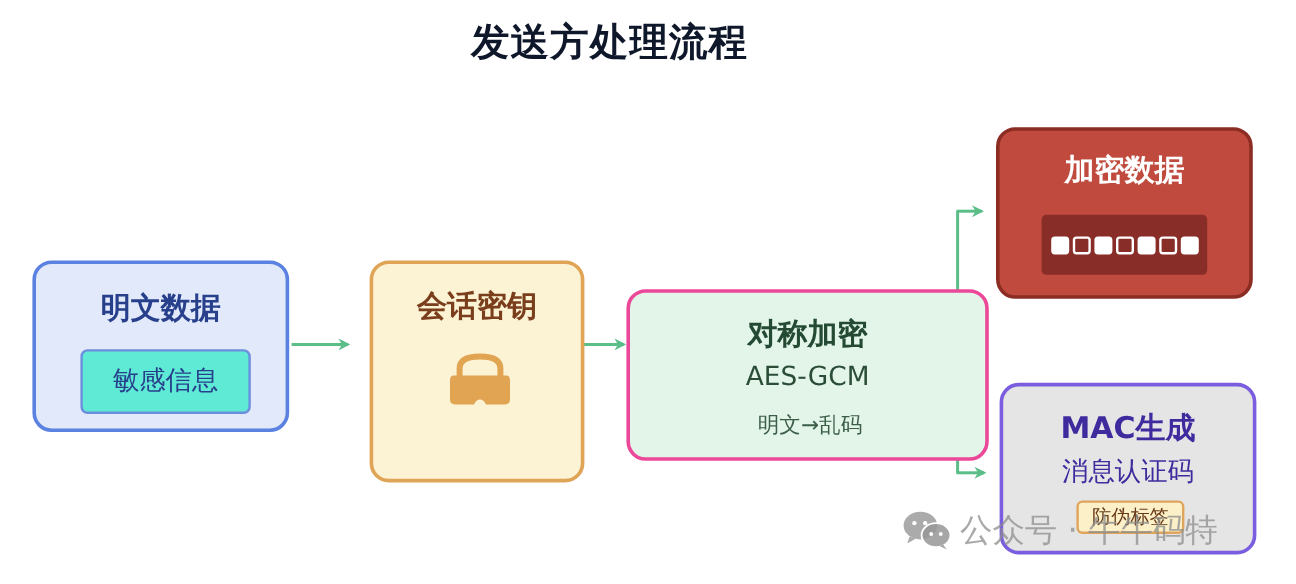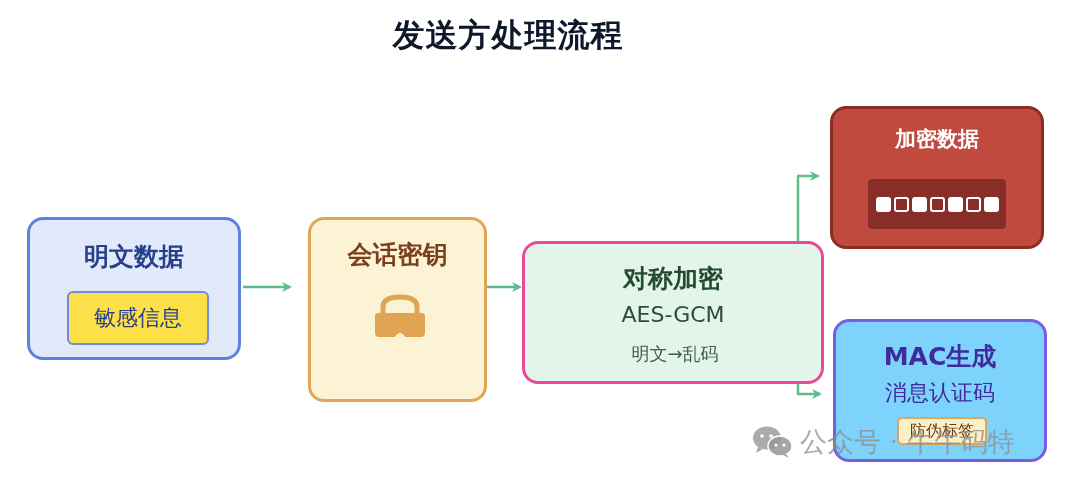--- a/index.html
+++ b/index.html
@@ -12,48 +12,48 @@
     font-size:32px; font-weight:bold; color:#0f172a; letter-spacing:1px;
   }
   .box { position:absolute; box-sizing:border-box; border-radius:16px; }
   .box-title { position:absolute; left:0; right:0; text-align:center; font-weight:bold; }
 
   
   #b-plain { left:27px; top:217px; width:214px; height:143px; background:#e1e9fa; border:3px solid #5b82e0; }
   #b-plain .box-title { top:20px; font-size:25px; color:#28408c; }
   #b-plain .inner {
     position:absolute; left:37px; top:71px; width:142px; height:54px; box-sizing:border-box;
-    background:#fde047; border:2px solid #6c8fdd; border-radius:6px;
+    background:#5eead4; border:2px solid #6c8fdd; border-radius:6px;
     text-align:center; line-height:50px; font-size:22px; color:#28408c;
   }
 
   
   #b-key { left:308px; top:217px; width:179px; height:185px; background:#fbf3d4; border:3px solid #dfa456; }
   #b-key .box-title { top:18px; font-size:25px; color:#7a3e1c; }
   #b-key .lock { position:absolute; left:62px; top:73px; width:54px; height:46px; }
 
   
   #b-sym { left:522px; top:217px; width:302px; height:143px; background:#e2f5e8; border:3px solid #ec4899;margin-top:24px; }
   #b-sym .box-title { top:18px; font-size:25px; color:#244a33; }
   #b-sym .algo { position:absolute; left:0; right:0; top:58px; text-align:center; font-size:22px; color:#2b4d38; }
   #b-sym .desc { position:absolute; left:4px; right:0; top:98px; text-align:center; font-size:18px; color:#3c5e48; }
 
   
   #b-enc { left:830px; top:106px; width:214px; height:143px; background:#bf4a3d; border:3px solid #8c2d24; }
-  #b-enc .box-title { top:16px; font-size:21px; color:#ffffff; }
+  #b-enc .box-title { top:16px; font-size:25px; color:#ffffff; }
   #b-enc .cipher {
     position:absolute; left:35px; top:70px; width:138px; height:50px; background:#882d27; border-radius:4px;
     display:flex; align-items:center; justify-content:center; gap:3px;
   }
   .sq { width:15px; height:15px; box-sizing:border-box; border-radius:3px; }
   .sq.filled { background:#ffffff; }
   .sq.empty { border:2px solid #ffffff; background:transparent; }
 
   
-  #b-mac { left:833px; top:319px; width:214px; height:143px; background:#7dd3fc; border:3px solid #7b5ee0; }
+  #b-mac { left:833px; top:319px; width:214px; height:143px; background:#e5e5e5; border:3px solid #7b5ee0; }
   #b-mac .box-title { top:18px; font-size:25px; color:#3f2a9e; }
   #b-mac .sub { position:absolute; left:0; right:0; top:56px; text-align:center; font-size:22px; color:#3f2a9e; }
   #b-mac .tag {
     position:absolute; left:61px; top:95px; width:90px; height:28px; box-sizing:border-box;
     background:#fbf0c8; border:2px solid #e0a55c; border-radius:5px;
     text-align:center; line-height:24px; font-size:16px; color:#6a3a18;
   }
 
   svg.connectors { position:absolute; left:0; top:0; }
 

